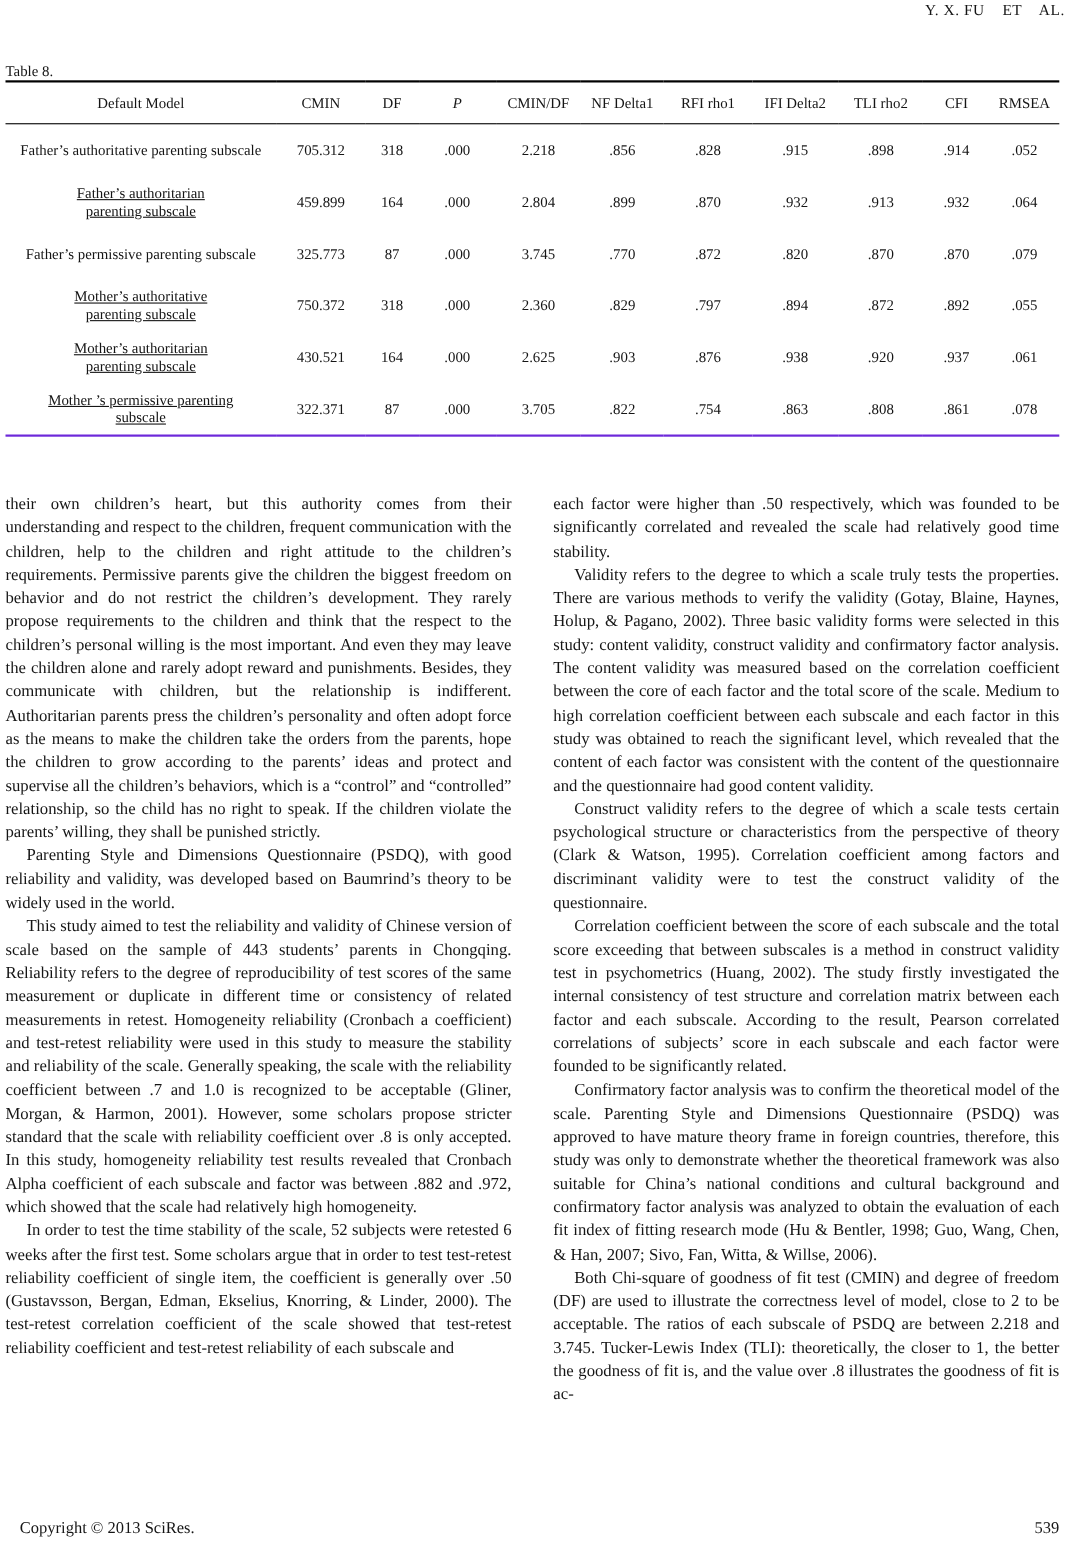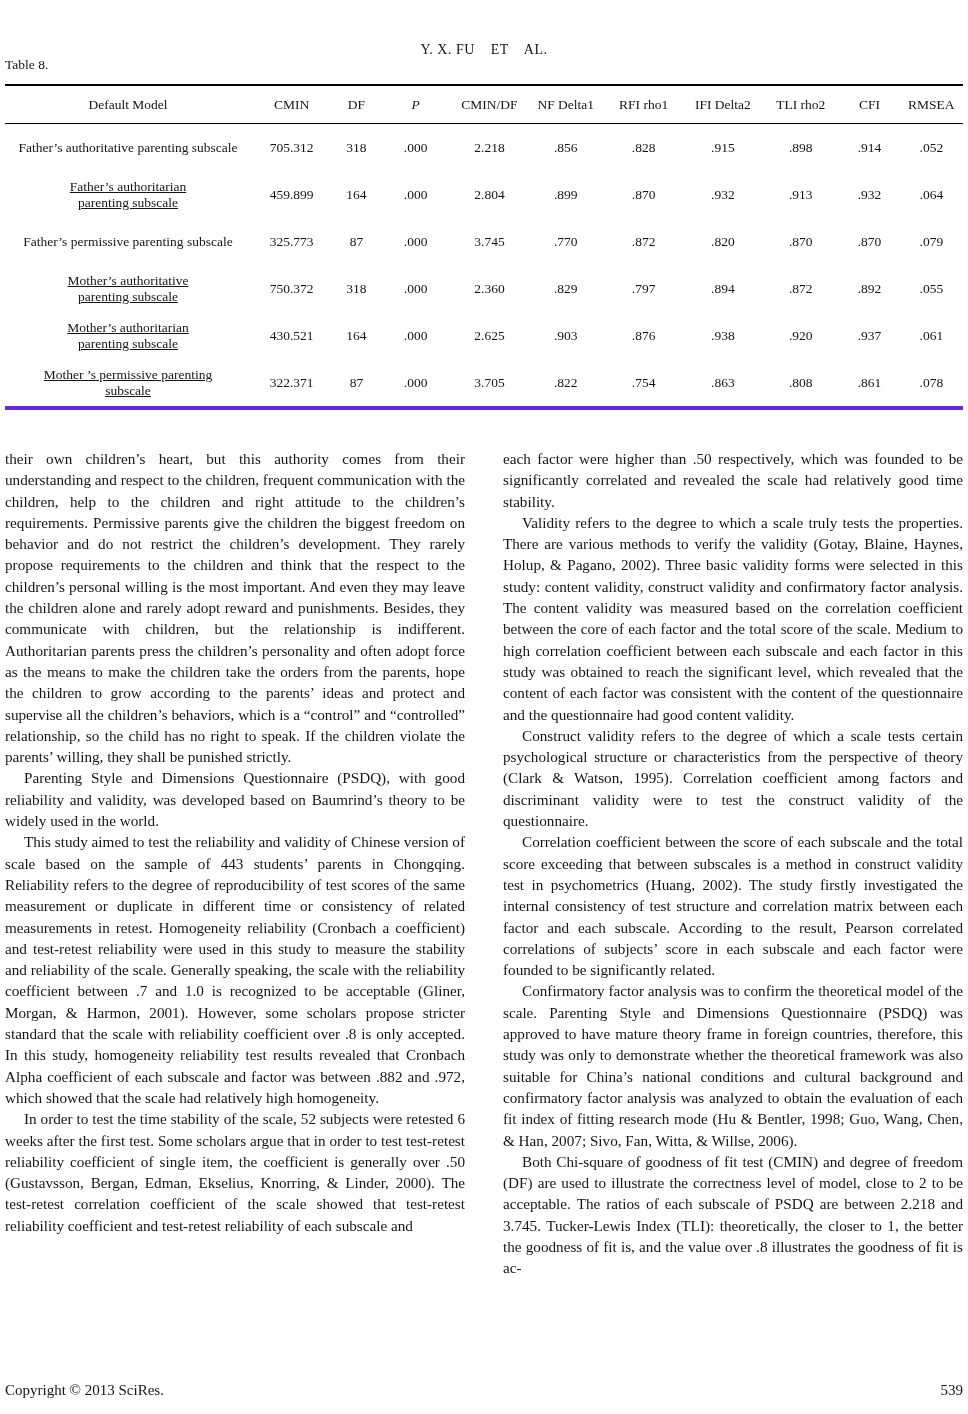--- a/index.html
+++ b/index.html
@@ -6,30 +6,30 @@
   body{
     width:968px;height:1414px;position:relative;
     font-family:"Liberation Serif", serif;color:#151515;
     -webkit-font-smoothing:antialiased;
   }
   .page{position:absolute;inset:0;}
 
   
   .running-head{
     position:absolute;top:3px;left:0;right:0;
-    text-align:center;font-size:14px;white-space:pre;letter-spacing:.5px;margin-top:39px;
+    text-align:right;font-size:14px;white-space:pre;letter-spacing:.5px;
   }
 
   
   .table-block{position:absolute;left:5px;right:5px;top:56px;}
   .table-label{font-weight:normal;font-size:13.5px;line-height:17px;}
   .table-caption{font-size:13.5px;line-height:17px;margin-top:1px;}
   table.cfa{
     width:100%;border-collapse:collapse;table-layout:fixed;
-    margin-top:11px;border-top:2px solid #000;border-bottom:4px solid #6d28d9;
+    border-top:2px solid #000;border-bottom:2px solid #6d28d9;
     font-size:13.5px;
   }
   table.cfa thead th{
     font-weight:normal;text-align:center;vertical-align:middle;
     height:37px;border-bottom:1px solid #000;padding:0;
   }
   table.cfa tbody td{
     text-align:center;vertical-align:middle;height:47px;padding:0;
     line-height:16px;
   }
@@ -42,21 +42,21 @@
   .body-text{
     position:absolute;top:448px;left:5px;
     display:flex;gap:38px;
   }
   .col{width:460px;font-size:15.2px;line-height:21.3px;text-align:justify;}
   .para{margin:0;}
   .para.indent{text-indent:19px;}
 
   
   .footer{
-    position:absolute;left:5px;right:5px;top:1382px;
+    position:absolute;left:18px;right:5px;top:1382px;
     display:flex;justify-content:space-between;font-size:15px;
   }
 </style>
 </head>
 <body>
 
 <div class="page">
 
   <div class="running-head">Y. X. FU    ET    AL.</div>
 

